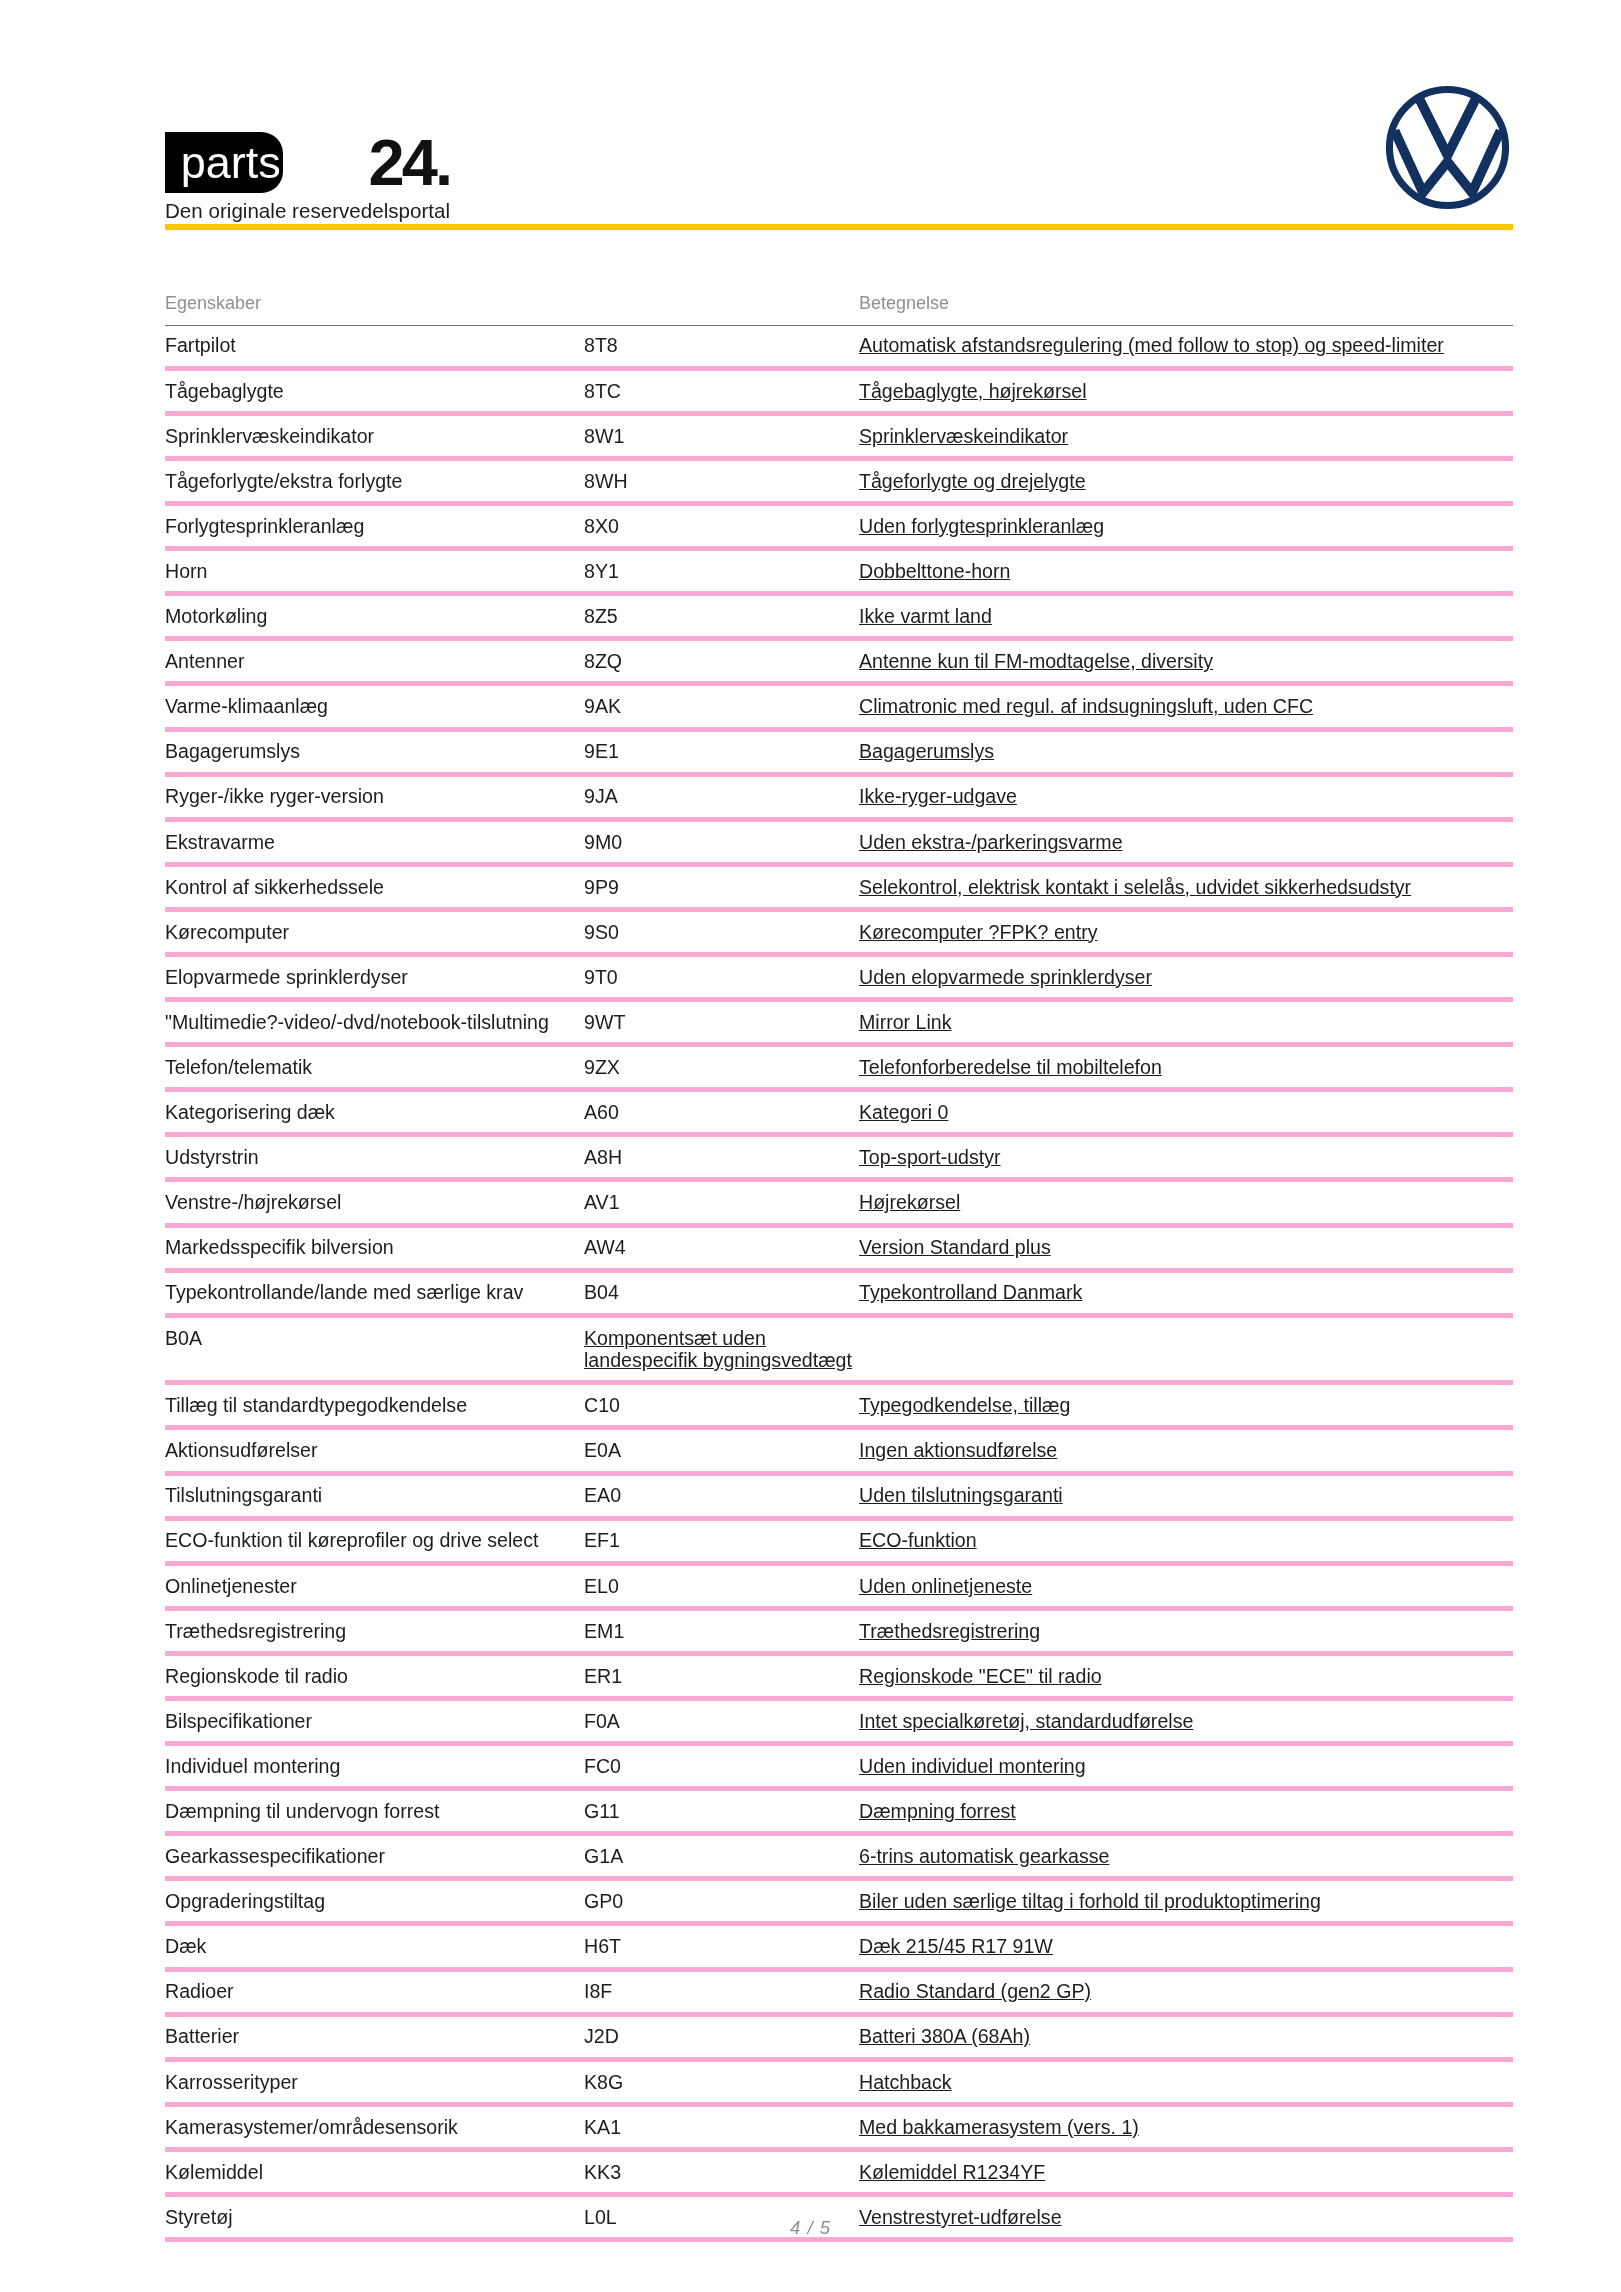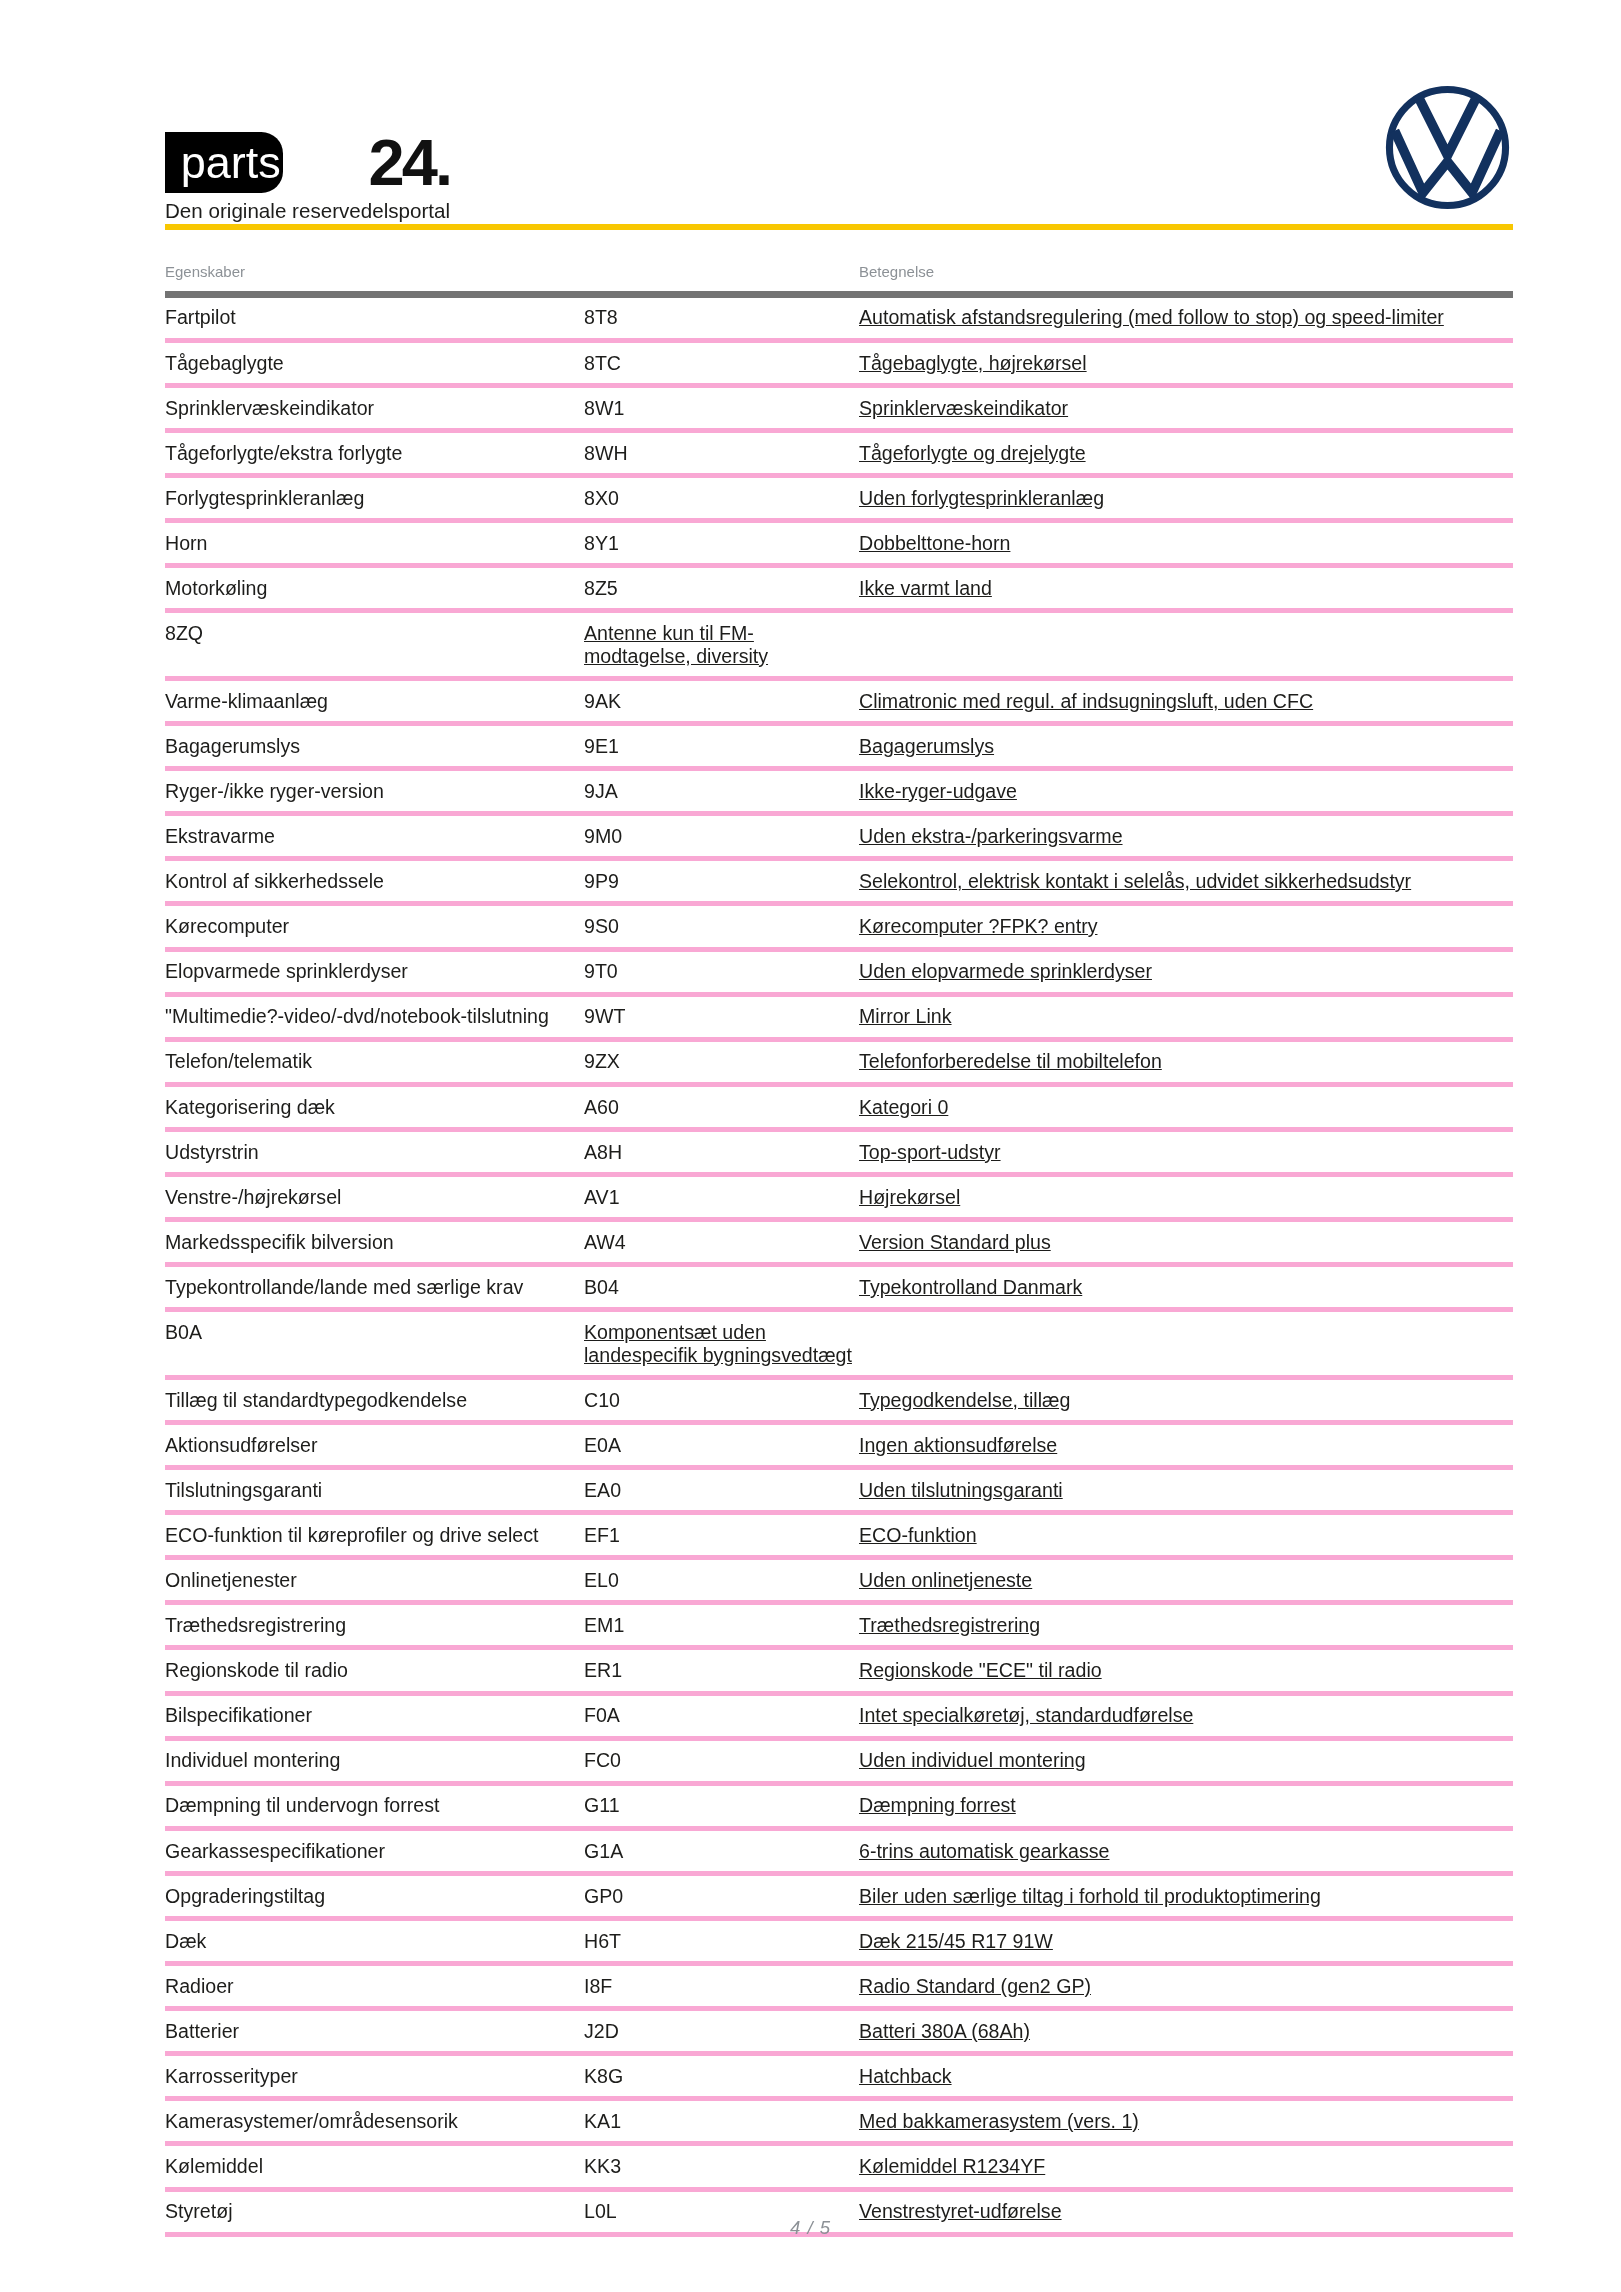--- a/index.html
+++ b/index.html
@@ -30,21 +30,21 @@
   }
   .pl-tagline { margin-top: 5.9px; font-size: 20.6px; color: #1d1d1b; }
   .vw-logo { position: absolute; right: 0; top: 0; width: 129px; height: 129px; }
 
   
   .rule { position: absolute; left: 165px; top: 224px; width: 1348px; height: 5.9px; }
 
   
   .tbl { position: absolute; left: 165px; top: 257px; width: 1348px; font-size: 19.6px; }
   .thead, .tr { display: grid; grid-template-columns: 419px 275px 654px; }
-  .thead { color: #8c9196; font-size: 15px; padding: 5.9px 0 10.8px 0; border-bottom: 7px solid #737373; }
+  .thead { color: #8c9196; font-size: 18px; padding: 5.9px 0 10.8px 0; border-bottom: 1px solid #737373; margin-top: 30px; }
   .tr { border-bottom: 5px solid #f9a8d4; }
   .td { padding: 8.8px 23.5px 8.8px 0; line-height: 22.5px; }
   .td:last-child { padding-right: 0; text-decoration: underline; }
   .c-desc { white-space: pre-line; }
 
   
   .ftr { position: absolute; left: 0; width: 1621px; top: 2217px; text-align: center; }
   .ftr span { color: #8c9196; font-size: 18.6px; letter-spacing: 1px; font-style: italic; }
 </style>
 </head>
@@ -118,20 +118,21 @@
     <div class="td c-desc">Dobbelttone-horn</div>
   </div>
 
   <div class="tr">
     <div class="td c-prop">Motorkøling</div>
     <div class="td c-code">8Z5</div>
     <div class="td c-desc">Ikke varmt land</div>
   </div>
 
   <div class="tr">
+    <div class="td c-prop">Antenner</div>
     <div class="td c-code">8ZQ</div>
     <div class="td c-desc">Antenne kun til FM-modtagelse, diversity</div>
   </div>
 
   <div class="tr">
     <div class="td c-prop">Varme-klimaanlæg</div>
     <div class="td c-code">9AK</div>
     <div class="td c-desc">Climatronic med regul. af indsugningsluft,  uden CFC</div>
   </div>
 

